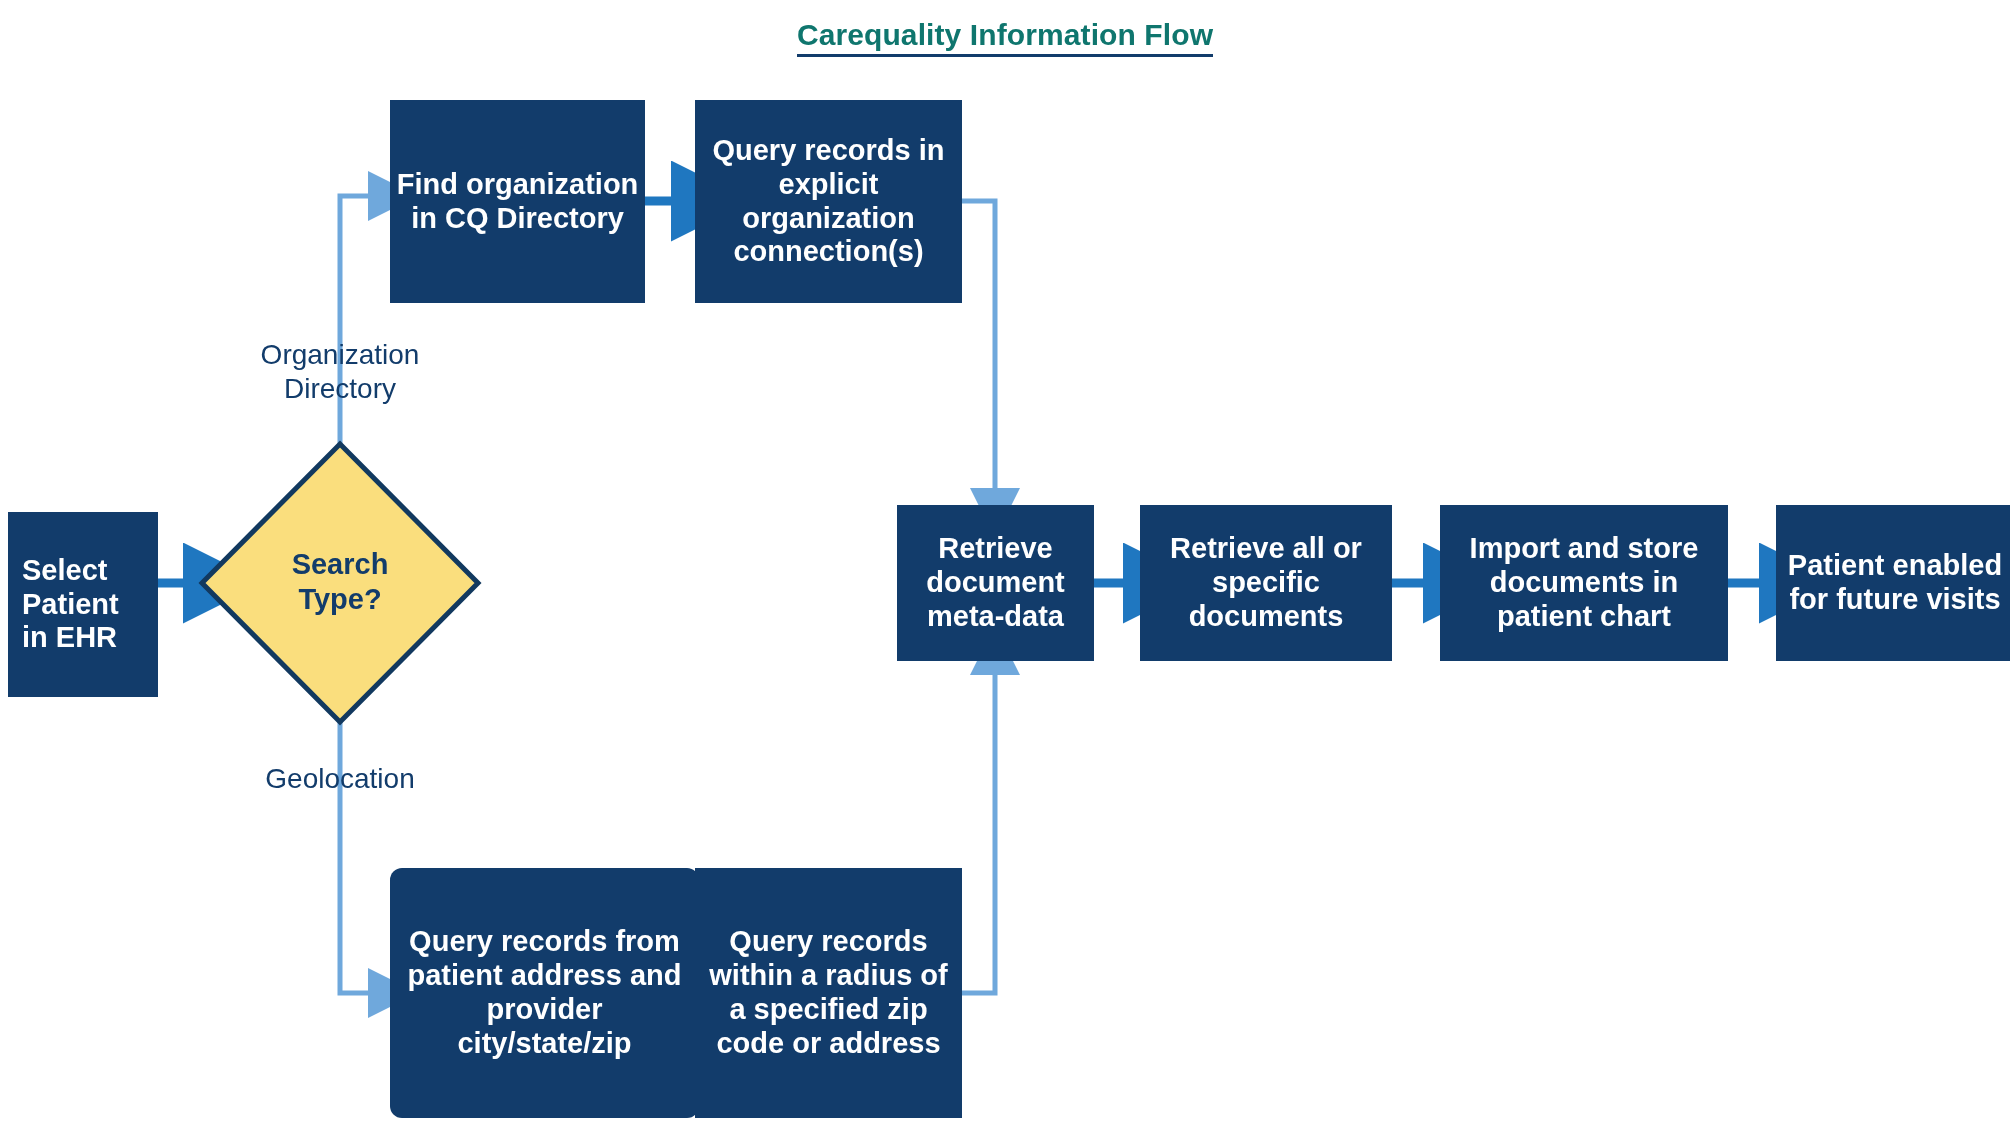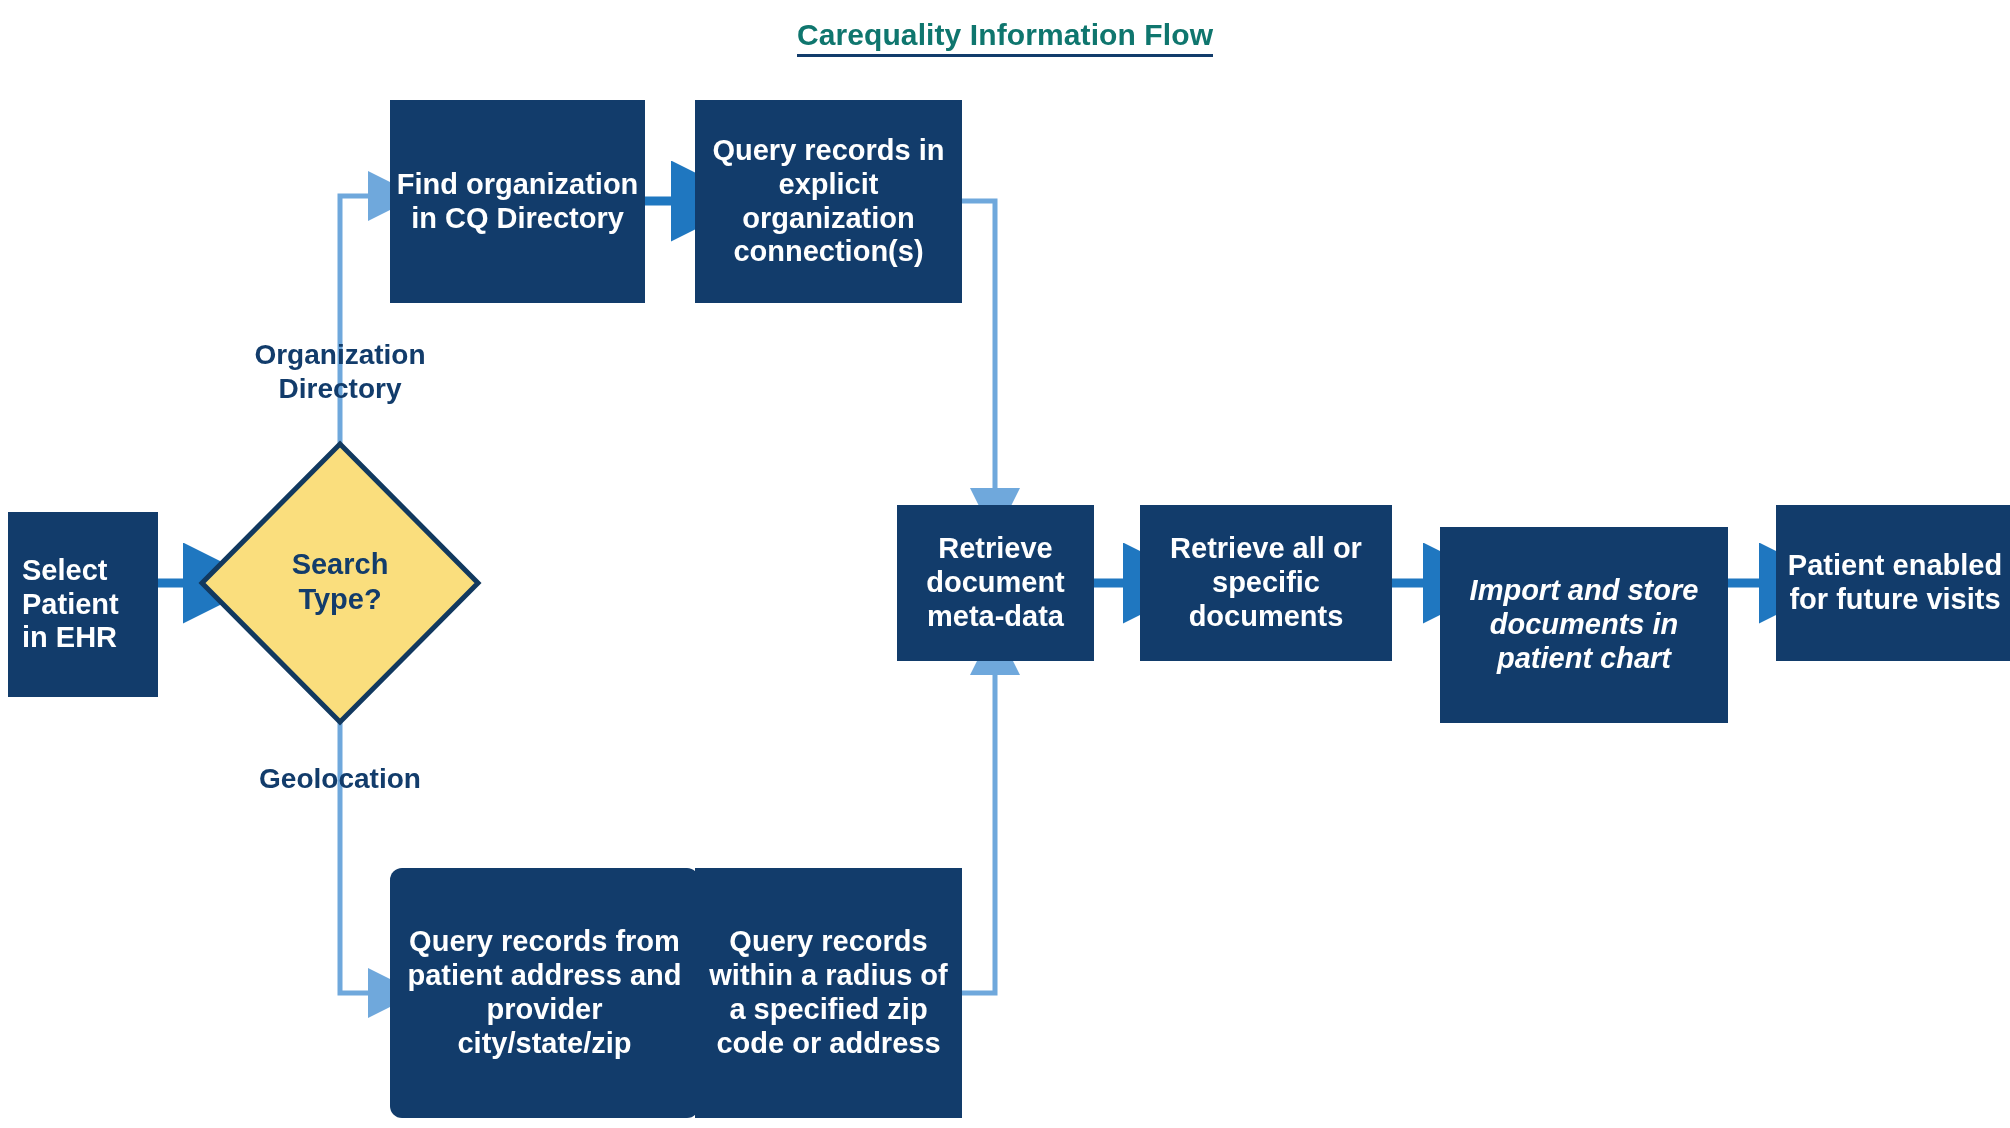--- a/index.html
+++ b/index.html
@@ -53,21 +53,21 @@
     padding: 16px 6px;
   }
   .node-left {
     text-align: left;
     justify-content: flex-start;
     padding-left: 14px;
   }
   .branch-label {
     position: absolute;
     color: #123C6B;
-    font-weight: bold;
+    font-weight: normal;
     font-size: 28px;
     text-align: center;
     line-height: 1.2;
   }
   .diamond-label {
     position: absolute;
     color: #123C6B;
     font-weight: bold;
     font-size: 29px;
     text-align: center;
@@ -152,17 +152,17 @@
   <div class="node" style="left:695px; top:100px; width:267px; height:203px;">Query records in explicit organization connection(s)</div>
 
   <div class="node" style="left:390px; top:868px; width:309px; height:250px;border-radius:12px;">Query records from patient address and provider city/state/zip</div>
 
   <div class="node" style="left:695px; top:868px; width:267px; height:250px;">Query records within a radius of a specified zip code or address</div>
 
   <div class="node" style="left:897px; top:505px; width:197px; height:156px;">Retrieve document meta-data</div>
 
   <div class="node" style="left:1140px; top:505px; width:252px; height:156px;">Retrieve all or specific documents</div>
 
-  <div class="node" style="left:1440px; top:527px; width:288px; height:196px;font-style:italic;">Import and store documents in patient chart</div>
+  <div class="node" style="left:1440px; top:505px; width:288px; height:156px;">Import and store documents in patient chart</div>
 
   <div class="node" style="left:1776px; top:505px; width:238px; height:156px;">Patient enabled for future visits</div>
 
 </div>
 
 </body></html>

